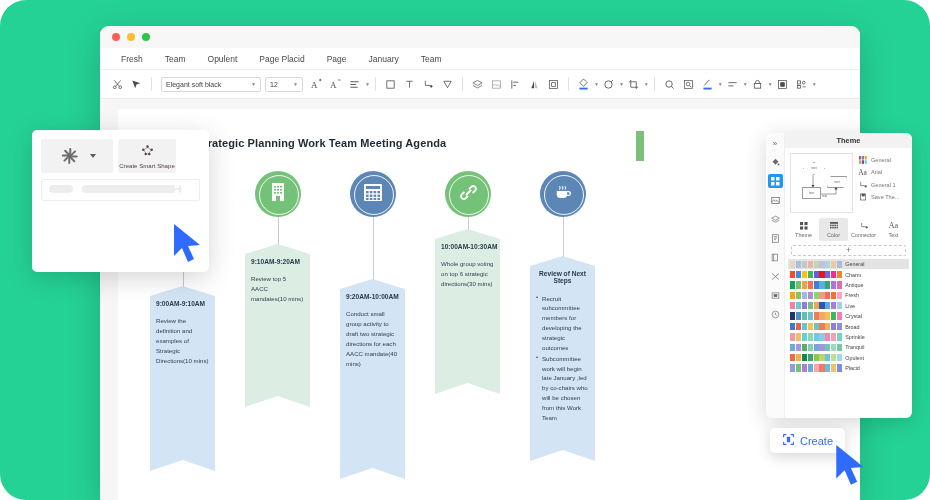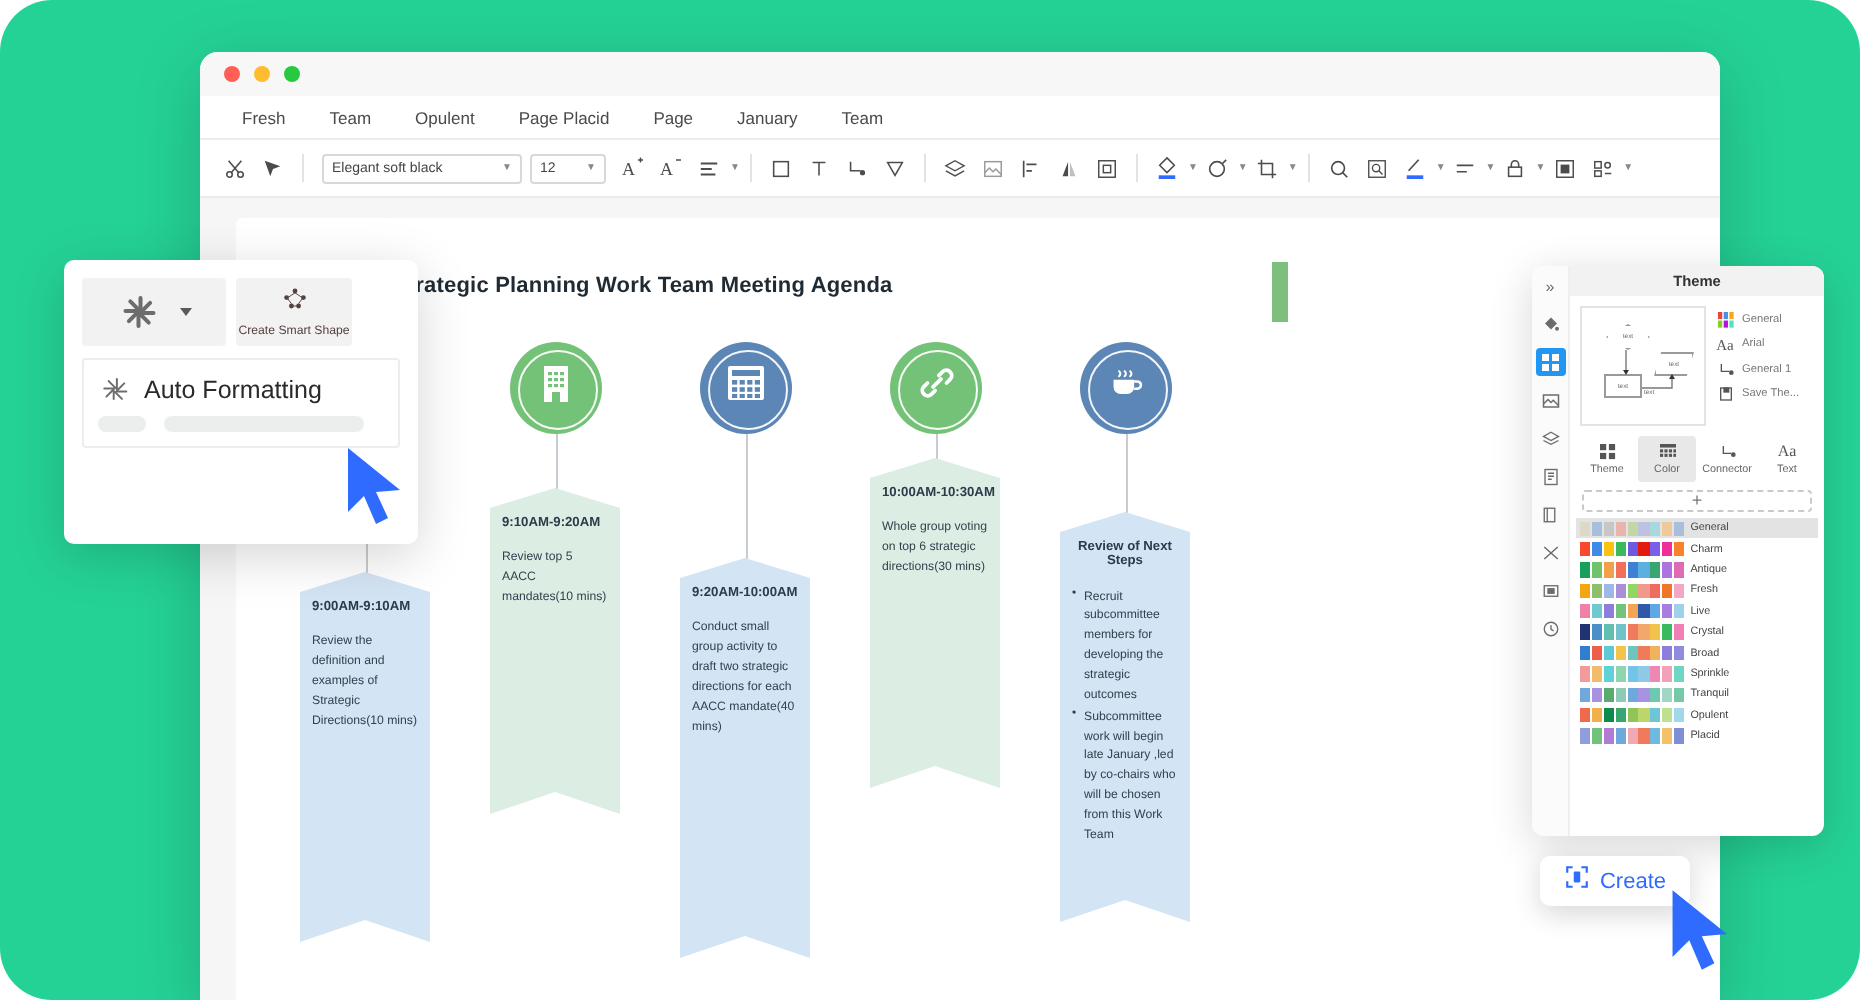--- a/index.html
+++ b/index.html
@@ -964,33 +964,20 @@
           <circle cx="9" cy="15" r="2"></circle>
             <circle cx="15" cy="15" r="2"></circle>
           <path d="M12 4 L6 8 M12 4 L18 8 M6 9 L9 13 M18 9 L15 13 M10 15 h4" stroke="#55413f" stroke-width=".8" fill="none"></path>
         </svg>
       </span>
       <span class="af-smart-label">Create Smart Shape</span>
     </div>
   </div>
 
   <div class="af-menu">
-    <div class="af-menu-item">
-      <span class="burst small" id="burst-small">
-          <i style="transform: rotate(0deg) translate(-50%, 0px);"></i>
-          <i style="transform: rotate(45deg) translate(-50%, 0px);"></i>
-          <i style="transform: rotate(90deg) translate(-50%, 0px);"></i>
-          <i style="transform: rotate(135deg) translate(-50%, 0px);"></i>
-          <i style="transform: rotate(180deg) translate(-50%, 0px);"></i>
-          <i style="transform: rotate(225deg) translate(-50%, 0px);"></i>
-          <i style="transform: rotate(270deg) translate(-50%, 0px);"></i>
-          <i style="transform: rotate(315deg) translate(-50%, 0px);"></i>
-        </span>
-      <span class="af-menu-label">Auto Formatting</span>
-    </div>
     <div class="af-skeleton">
       <span class="sk-pill sk1"></span>
       <span class="sk-pill sk2"></span>
     </div>
   </div>
 </div>
 
 <svg class="cursor" style="left:170px; top:222px;" width="40" height="44" viewBox="0 0 40 44">
   <path d="M4 2 L4 34 L12 26 L18 40 L24 37 L18 24 L30 23 Z" fill="#2f6bff"></path>
 </svg>

